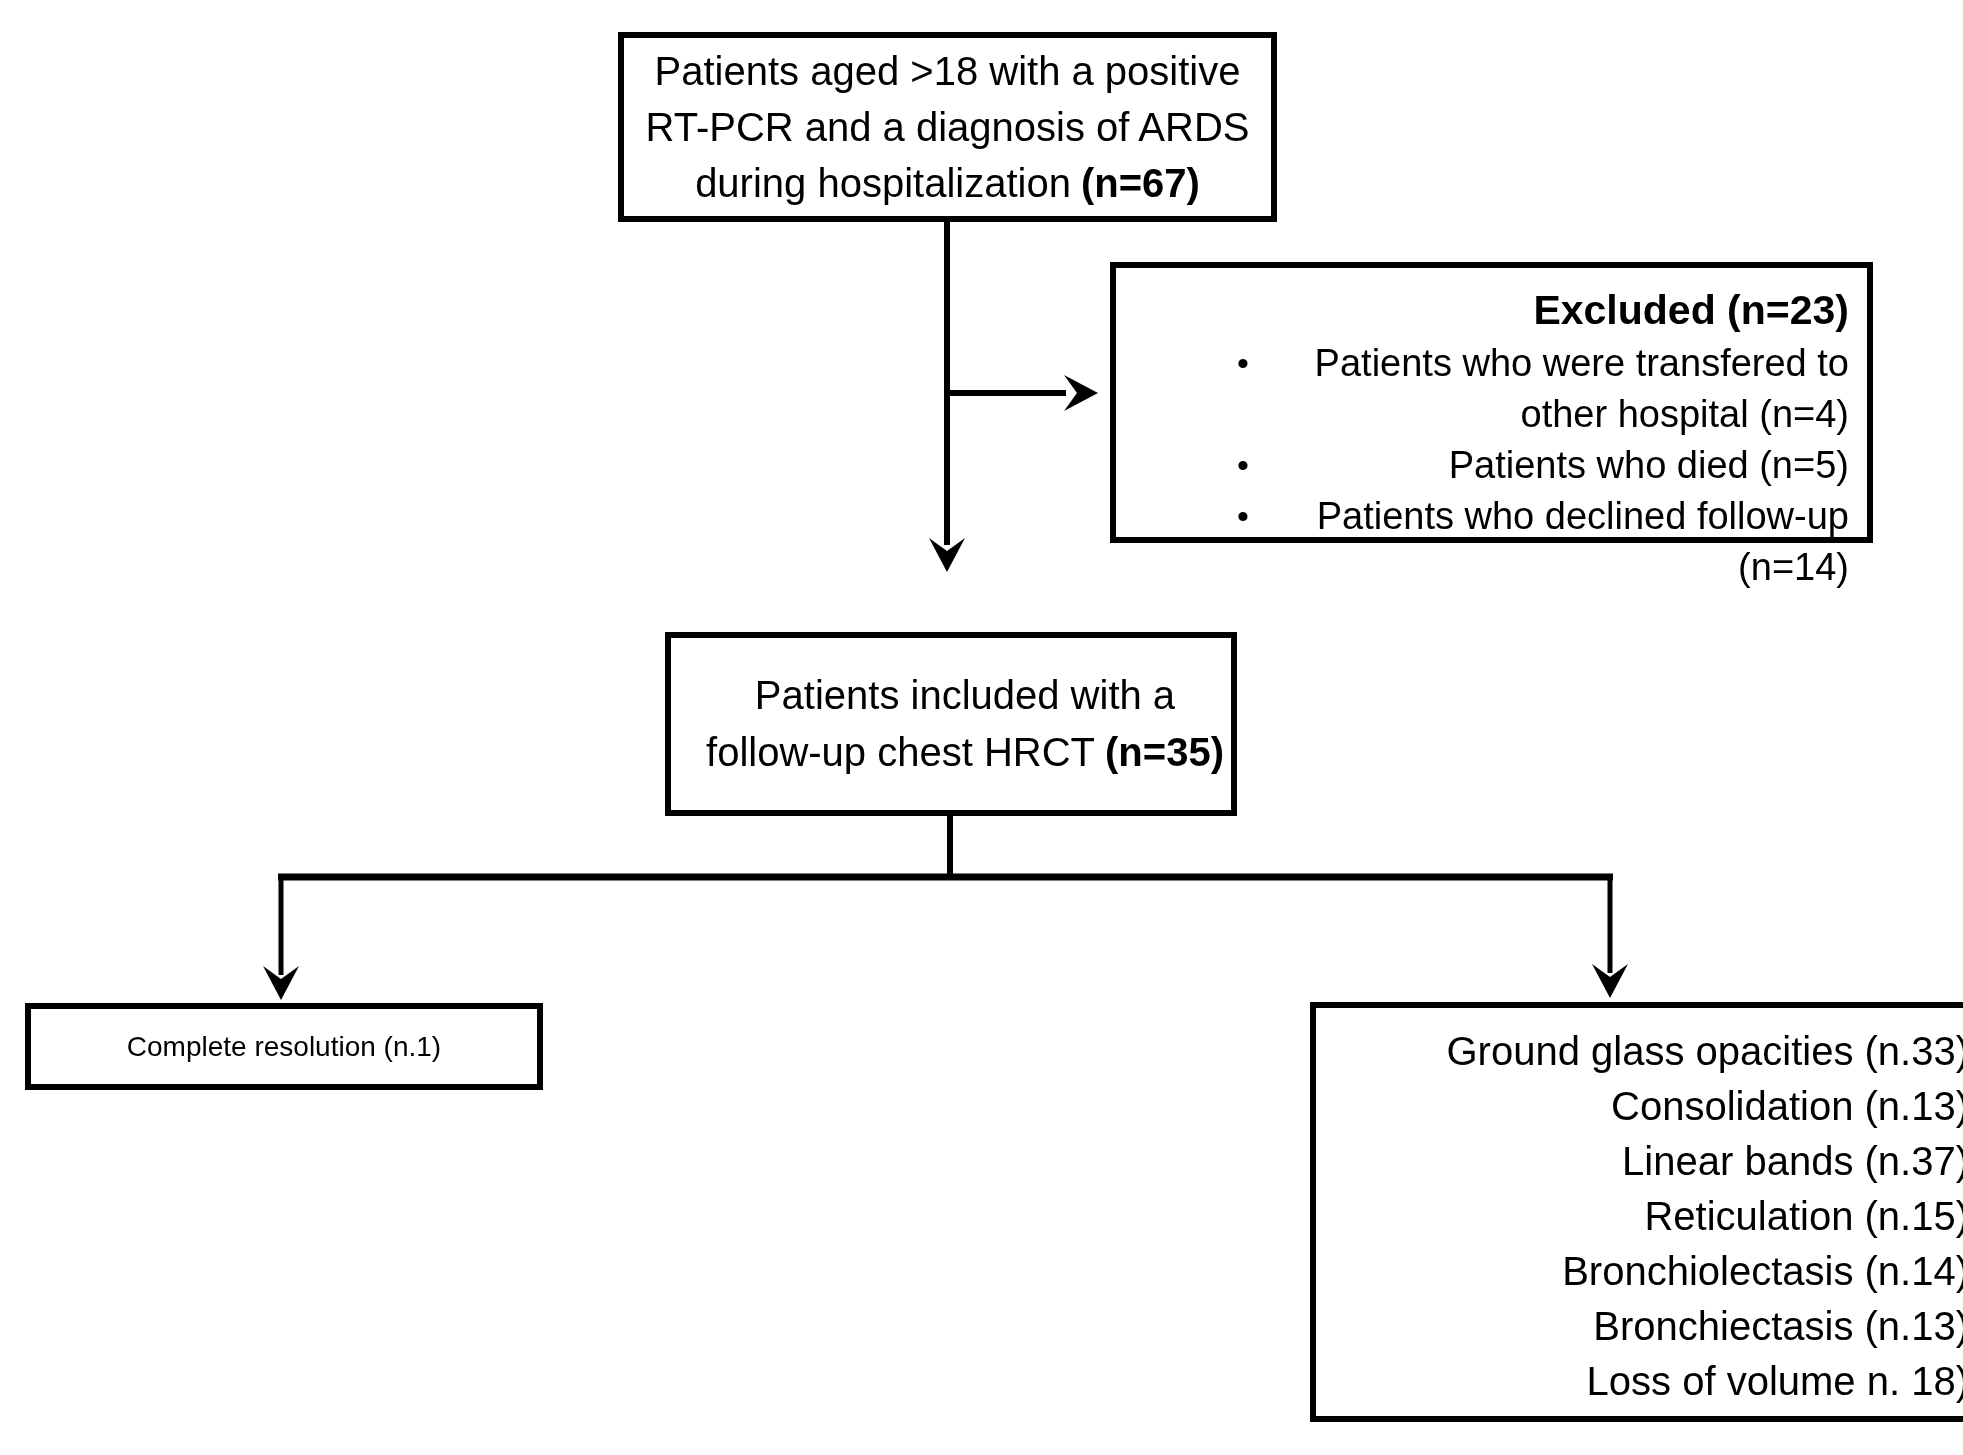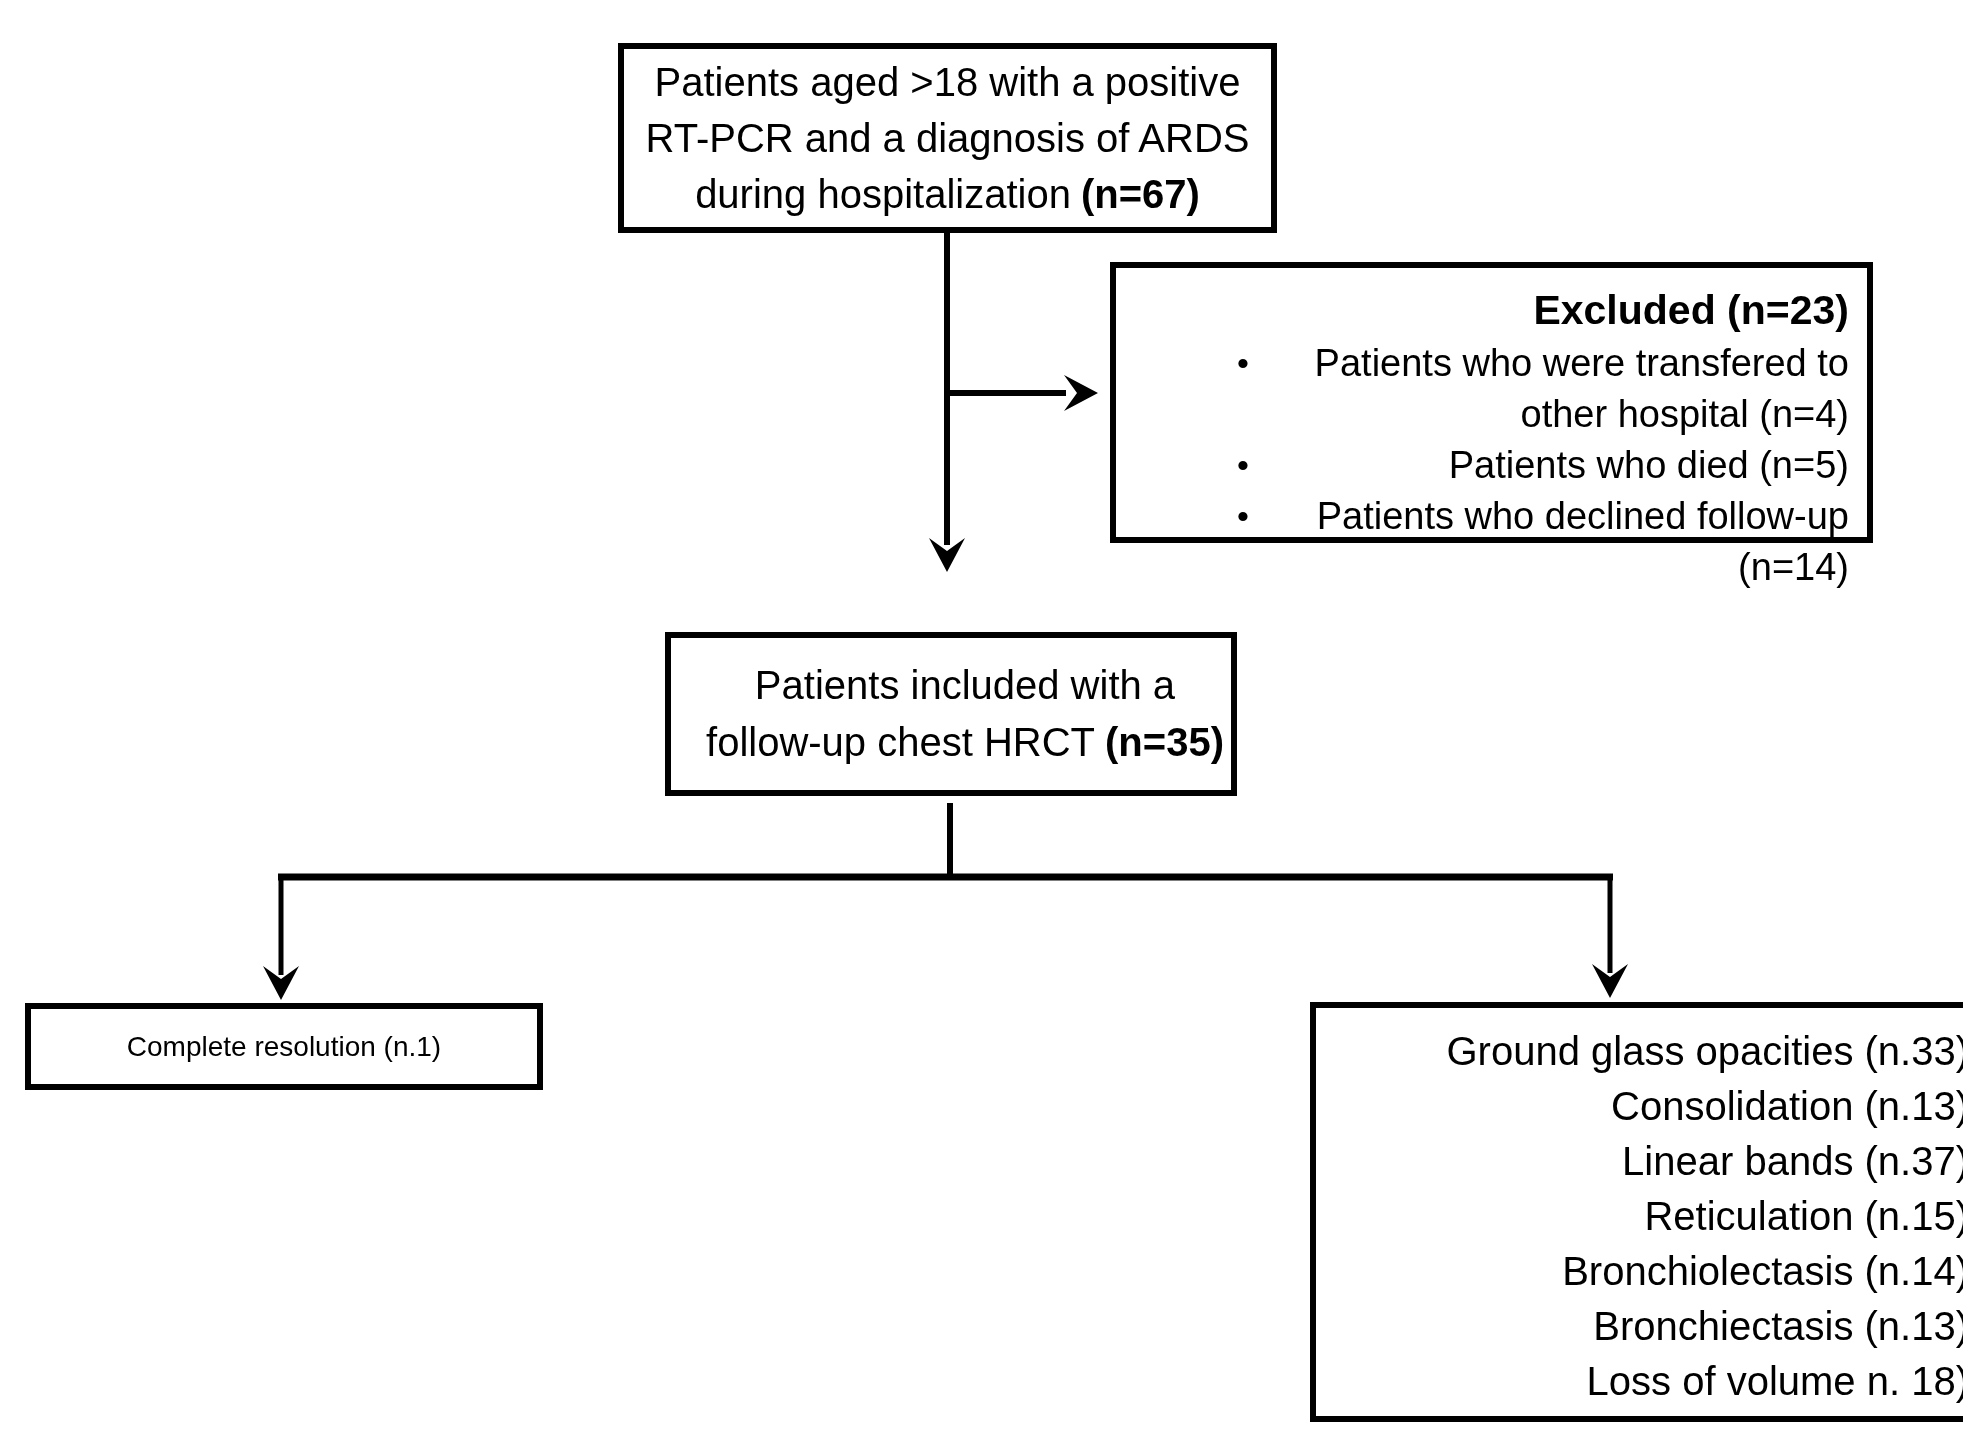--- a/index.html
+++ b/index.html
@@ -29,21 +29,21 @@
     justify-content: center;
     align-items: center;
     text-align: center;
   }
   .line {
     white-space: nowrap;
   }
   
   .box-top {
     left: 618px; top: 32px; width: 659px; height: 190px;
-    font-size: 40px; line-height: 56px; margin-top: 11px;
+    font-size: 40px; line-height: 56px;
   }
   
   .box-excluded {
     left: 1110px; top: 262px; width: 763px; height: 281px;
     font-size: 38px;
     padding: 14px 18px 0 30px;
   }
   .excluded-title {
     font-weight: bold;
     font-size: 41px;
@@ -59,21 +59,21 @@
     padding-left: 12px;
     box-sizing: border-box;
     font-size: 34px;
   }
   .bullet-text {
     flex: 1 1 auto;
     margin-left: 24px;
   }
   
   .box-included {
-    left: 665px; top: 632px; width: 572px; height: 164px;
+    left: 665px; top: 632px; width: 572px; height: 184px;
     font-size: 40px; line-height: 57px; padding-left: 28px;
   }
   
   .box-resolution {
     left: 25px; top: 1003px; width: 518px; height: 87px;
     font-size: 28px;
   }
   
   .box-findings {
     left: 1310px; top: 1002px; width: 675px; height: 420px;

